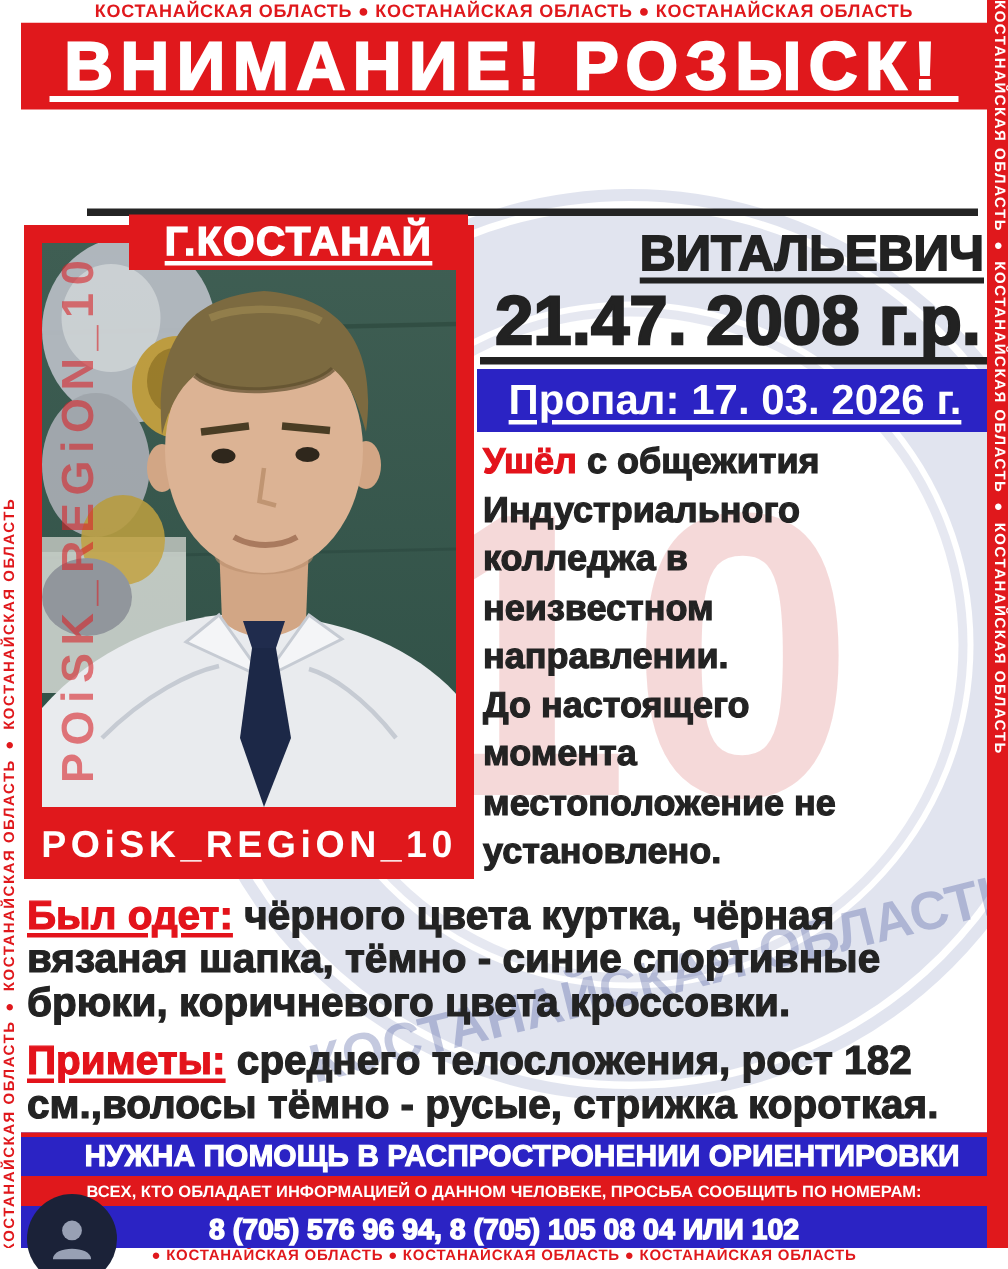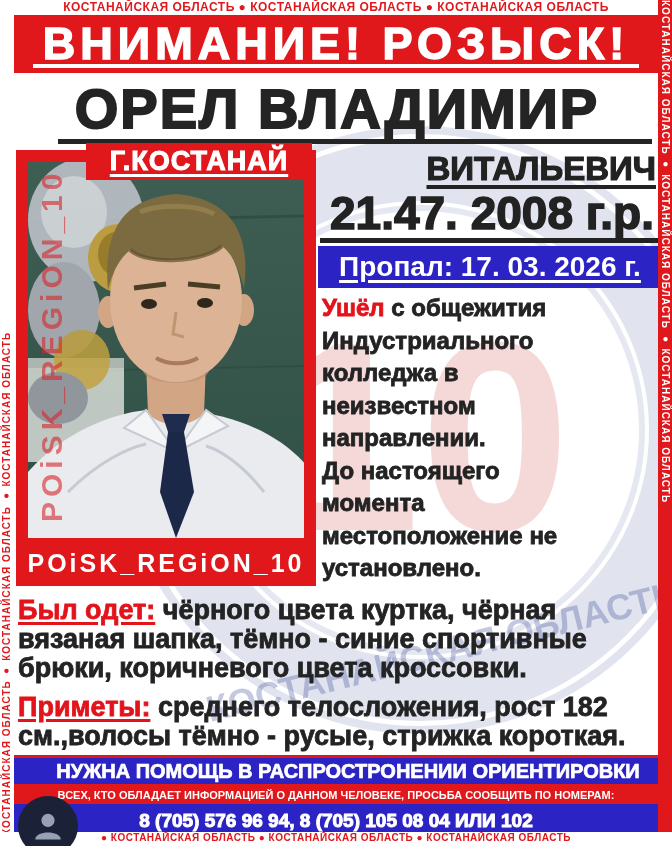--- a/index.html
+++ b/index.html
@@ -100,21 +100,20 @@
   <div class="ribbon-top">КОСТАНАЙСКАЯ ОБЛАСТЬ ● КОСТАНАЙСКАЯ ОБЛАСТЬ ● КОСТАНАЙСКАЯ ОБЛАСТЬ</div>
   <div class="ribbon-left">КОСТАНАЙСКАЯ ОБЛАСТЬ ● КОСТАНАЙСКАЯ ОБЛАСТЬ ● КОСТАНАЙСКАЯ ОБЛАСТЬ</div>
   <div class="ribbon-right">КОСТАНАЙСКАЯ ОБЛАСТЬ ● КОСТАНАЙСКАЯ ОБЛАСТЬ ● КОСТАНАЙСКАЯ ОБЛАСТЬ</div>
   <div class="ribbon-bottom">● КОСТАНАЙСКАЯ ОБЛАСТЬ ● КОСТАНАЙСКАЯ ОБЛАСТЬ ● КОСТАНАЙСКАЯ ОБЛАСТЬ</div>
 
   <div class="banner">
     <span class="banner-text">ВНИМАНИЕ! РОЗЫСК!</span>
     <span class="banner-underline"></span>
   </div>
 
-  <div class="name">ОРЕЛ ВЛАДИМИР</div>
   <div class="name-underline"></div>
 
   <div class="photo-frame">
     <svg class="photo" viewBox="0 0 276 376" preserveAspectRatio="none">
       <defs>
         <linearGradient id="board" x1="0" y1="0" x2="0" y2="1">
           <stop offset="0" stop-color="#3f5e53"></stop>
           <stop offset="1" stop-color="#2f5046"></stop>
         </linearGradient>
       </defs>

